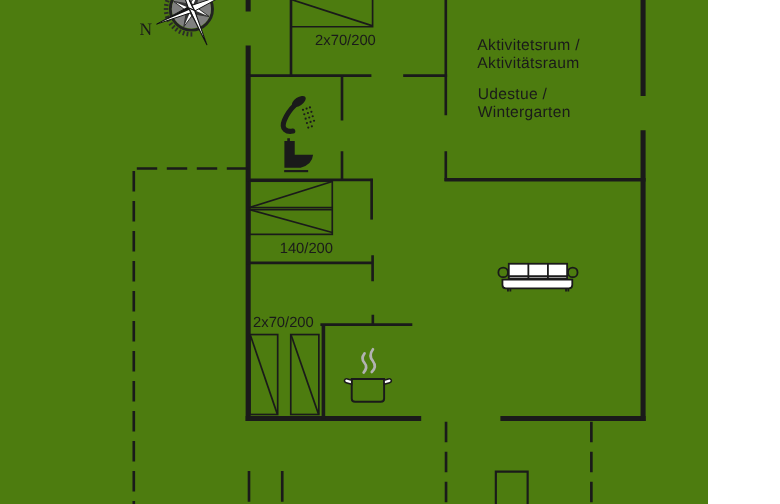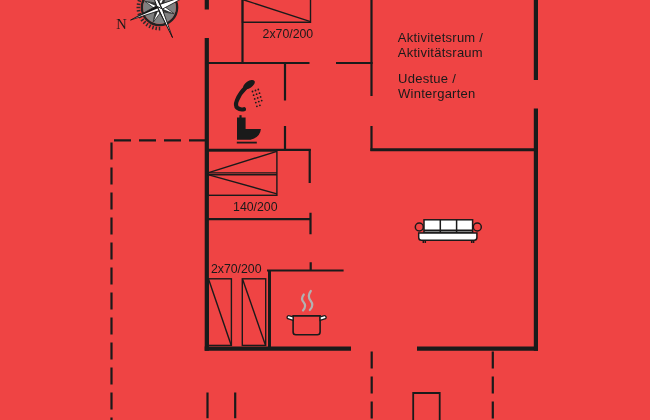--- a/index.html
+++ b/index.html
@@ -1,16 +1,16 @@
 <!DOCTYPE html>
 <html><head>
 <meta charset="utf-8">
 <style>
   html,body{margin:0;padding:0;background:#fff;}
-  #wrap{width:650px;height:420px;position:relative;overflow:hidden;background:#ef4444;}
+  #wrap{width:590px;height:420px;position:relative;overflow:hidden;background:#4d7c0f;}
   svg{display:block;}
   text{font-family:"Liberation Sans", sans-serif;fill:#1a1a1a;}
 </style>
 </head>
 <body>
 <div id="wrap">
 <svg width="650" height="420" viewBox="0 0 650 420" xmlns="http://www.w3.org/2000/svg">
 
   <g stroke="#1a1a1a" fill="none">
 

